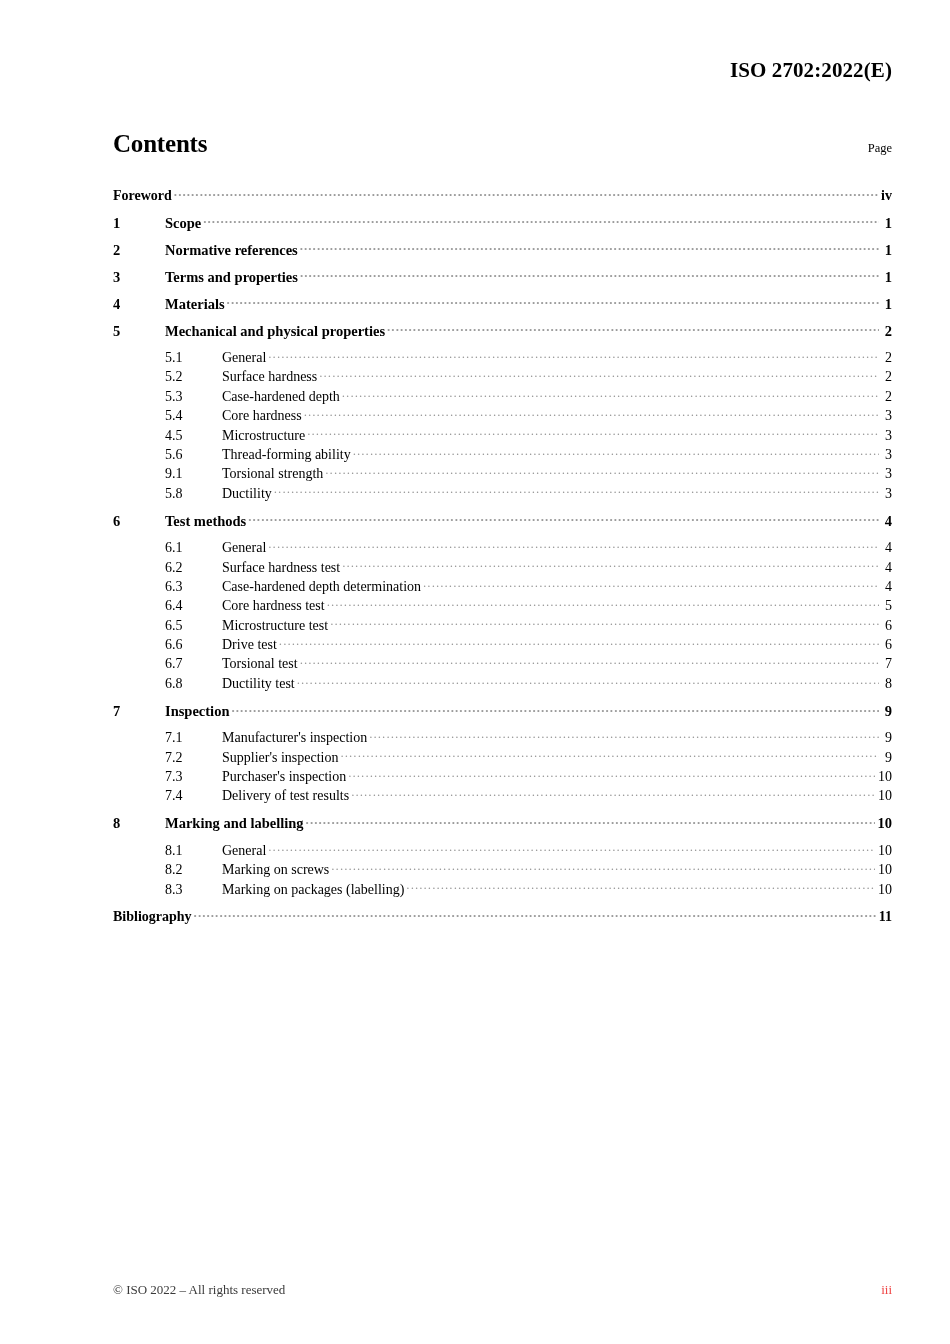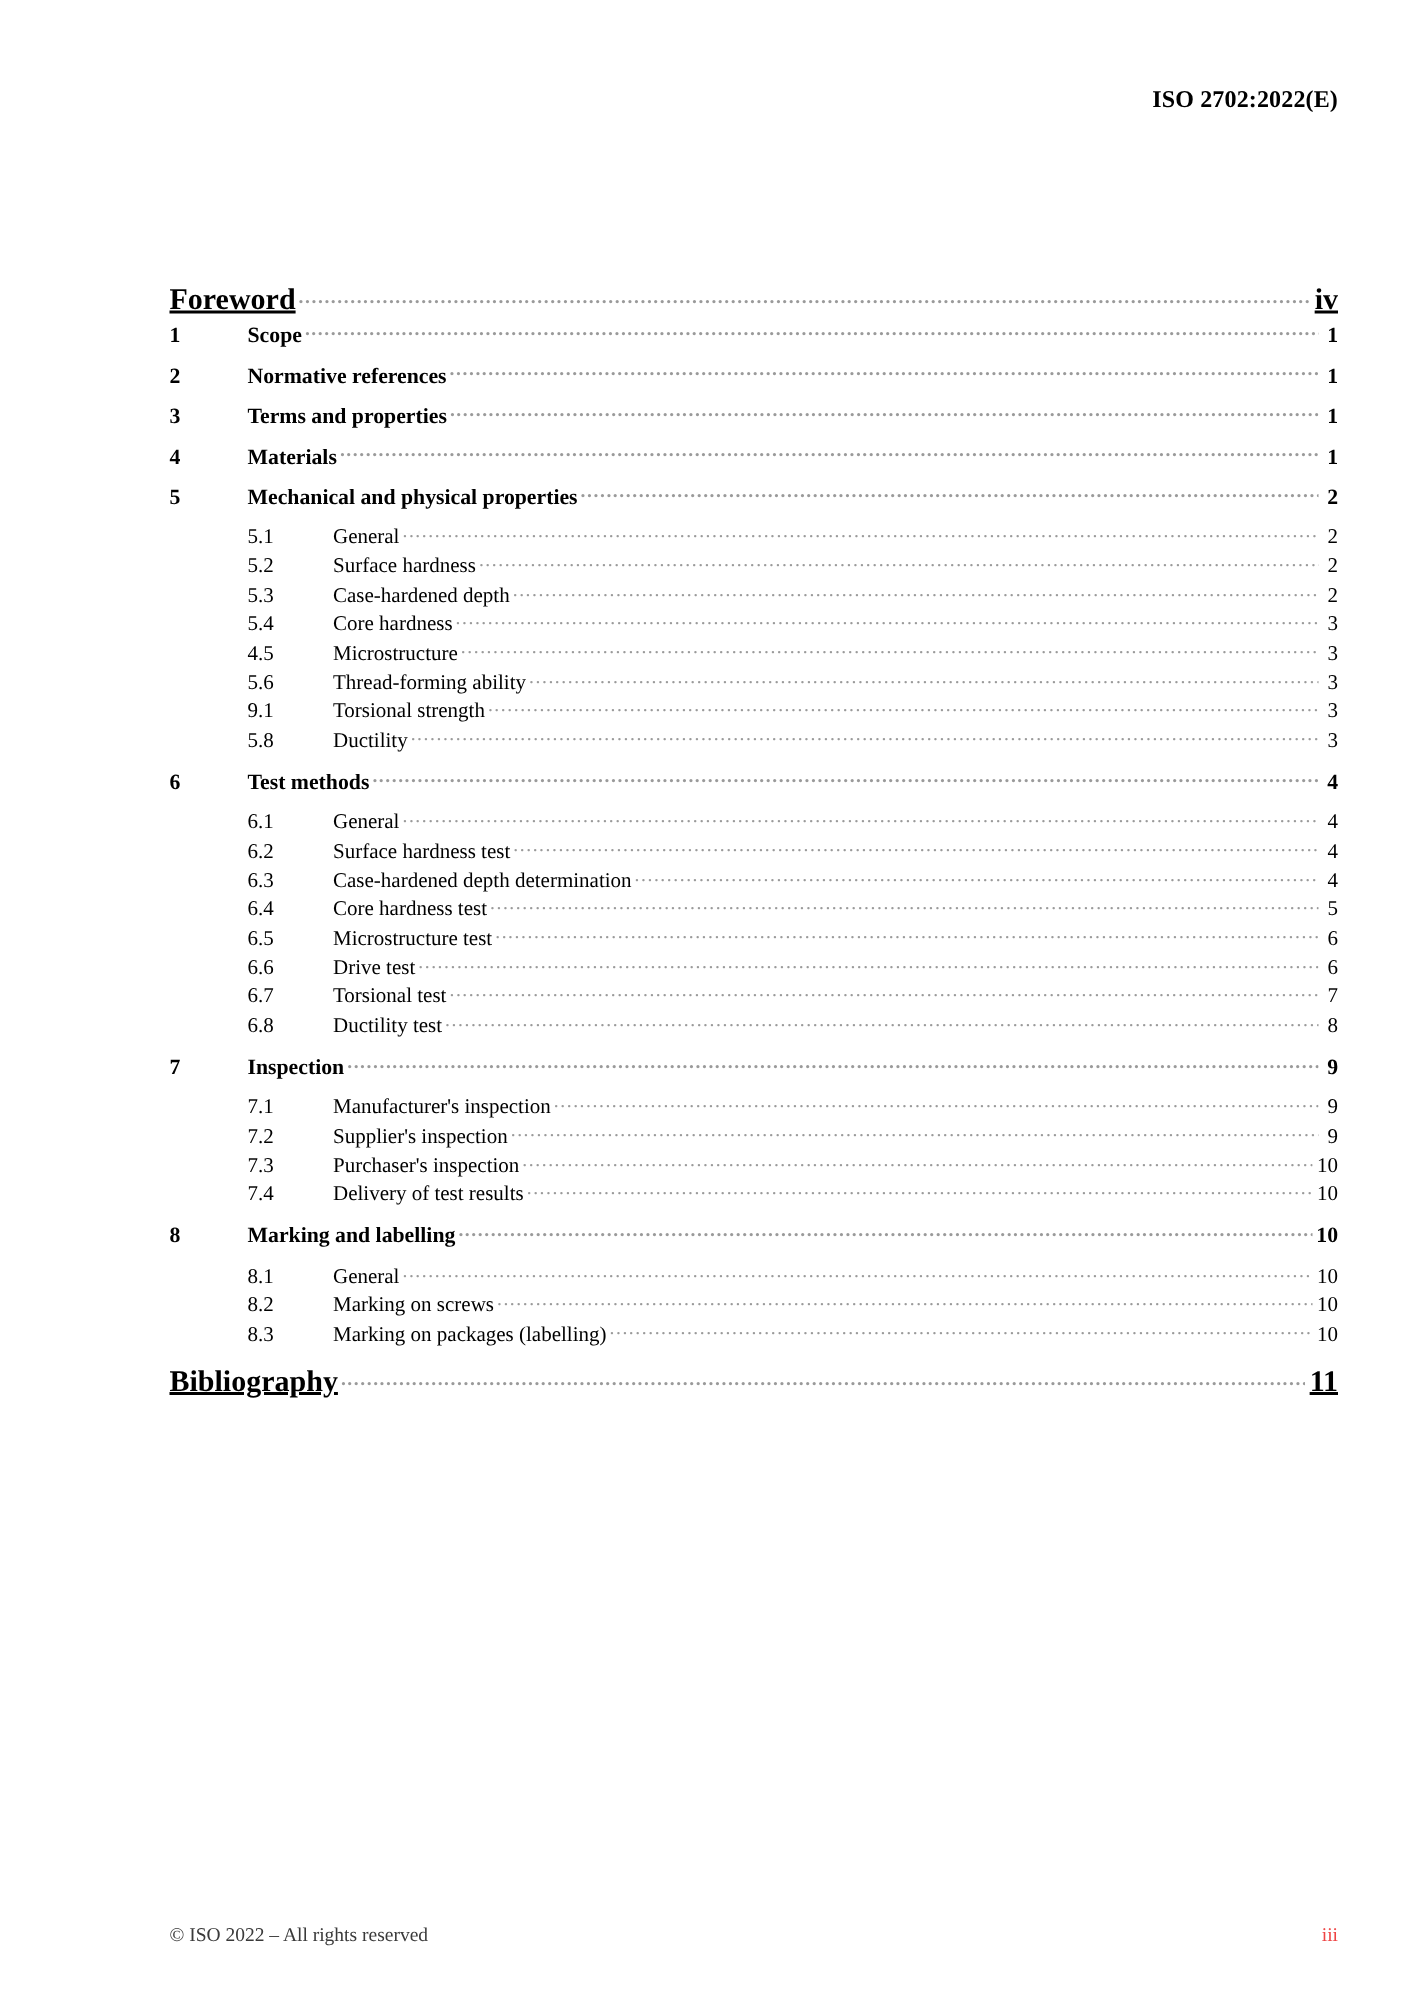--- a/index.html
+++ b/index.html
@@ -18,21 +18,21 @@
   }
 
   
   .doc-header {
     position: absolute;
     top: 58px;
     left: 113px;
     width: 779px;
     text-align: right;
     font-weight: bold;
-    font-size: 16px;
+    font-size: 21px;
     letter-spacing: 0.1px;
   }
 
   
   .contents-head {
     position: absolute;
     top: 130px;
     left: 113px;
     width: 779px;
     display: flex;
@@ -66,23 +66,22 @@
 
   
   .toc-row.level1 {
     height: 27px;
     font-size: 14.5px;
     font-weight: bold;
   }
   
   .toc-row.level0 {
     height: 27px;
-    font-size: 20px;
+    font-size: 14px;
     font-weight: bold;
-    text-decoration: underline;
   }
   
   .toc-row.level2 {
     height: 19.4px;
     font-size: 14px;
     font-weight: normal;
   }
 
   .num1 {
     width: 52px;
@@ -144,20 +143,24 @@
     color: #ef4444;
   }
 </style>
 </head>
 <body>
 
 <div class="page">
 
   <div class="doc-header">ISO 2702:2022(E)</div>
 
+  <div class="contents-head">
+    <div class="contents-title">Contents</div>
+    <div class="page-label">Page</div>
+  </div>
 
   <div class="toc" id="toc-list">
       <div class="toc-row level0">
         <span class="label">Foreword</span>
         <span class="leader"></span>
         <span class="pg">iv</span>
       </div>
       <div class="toc-row level1">
         <span class="num1">1</span>
         <span class="label">Scope</span>

